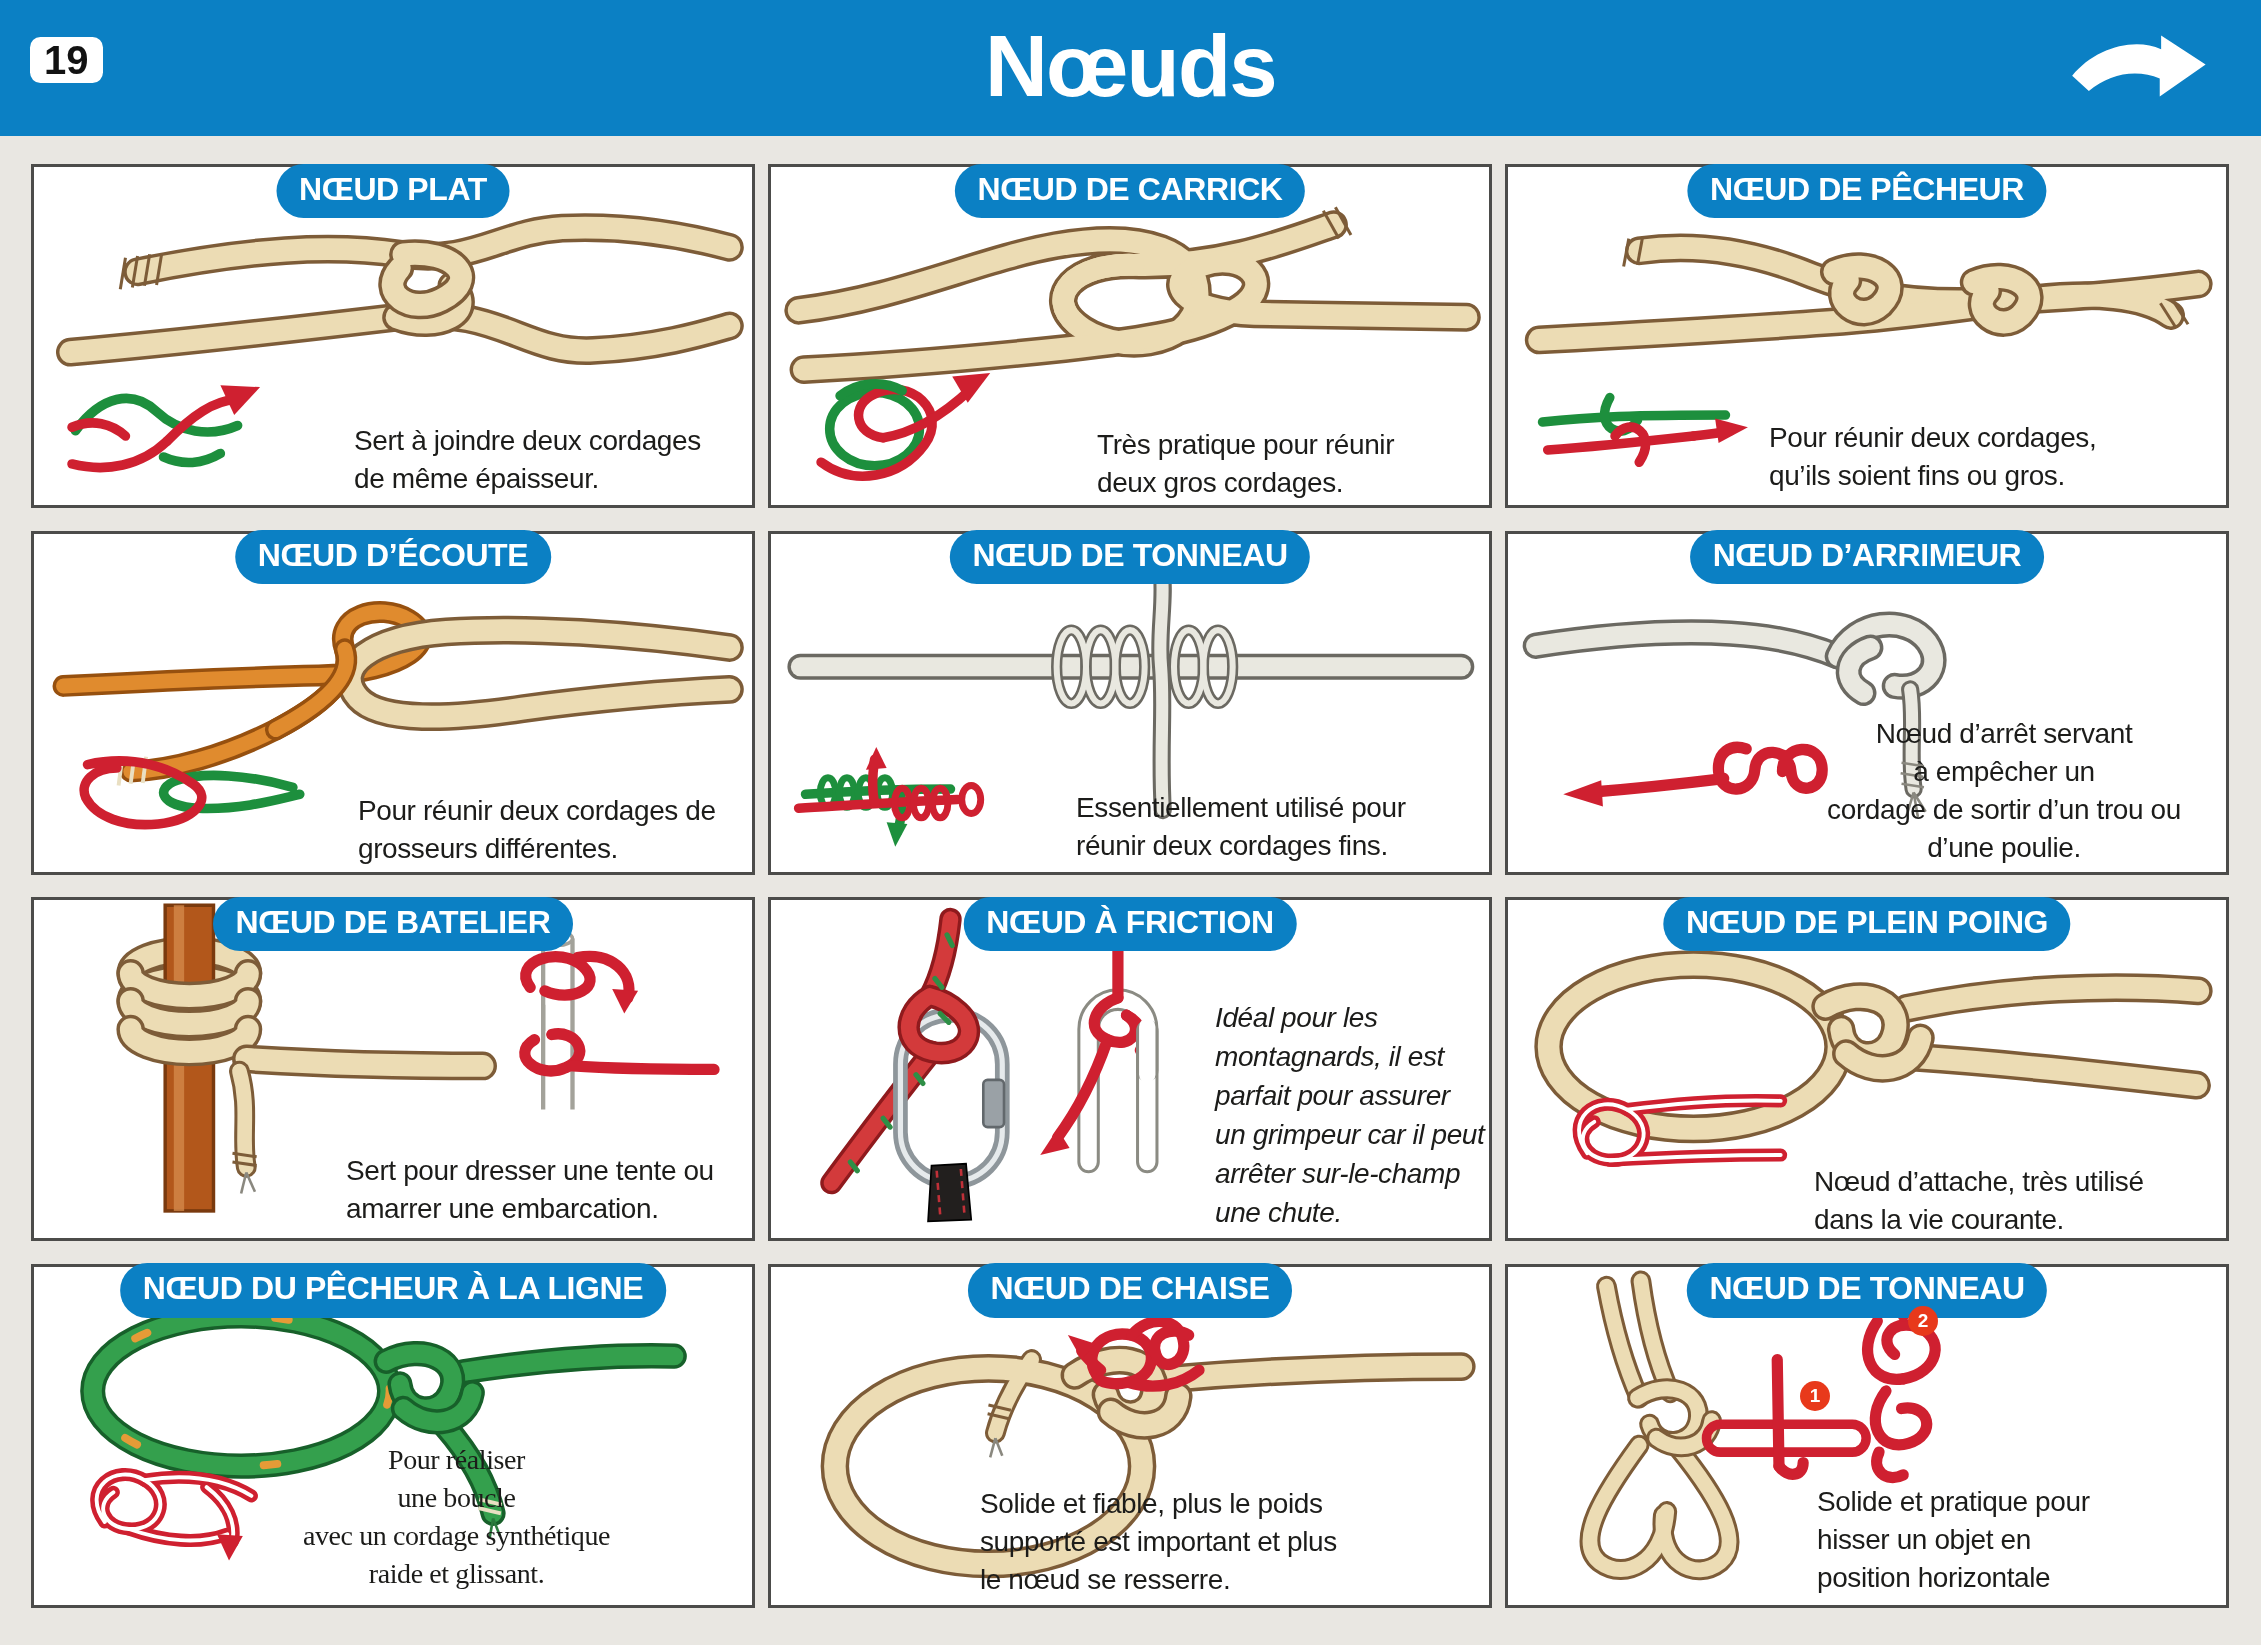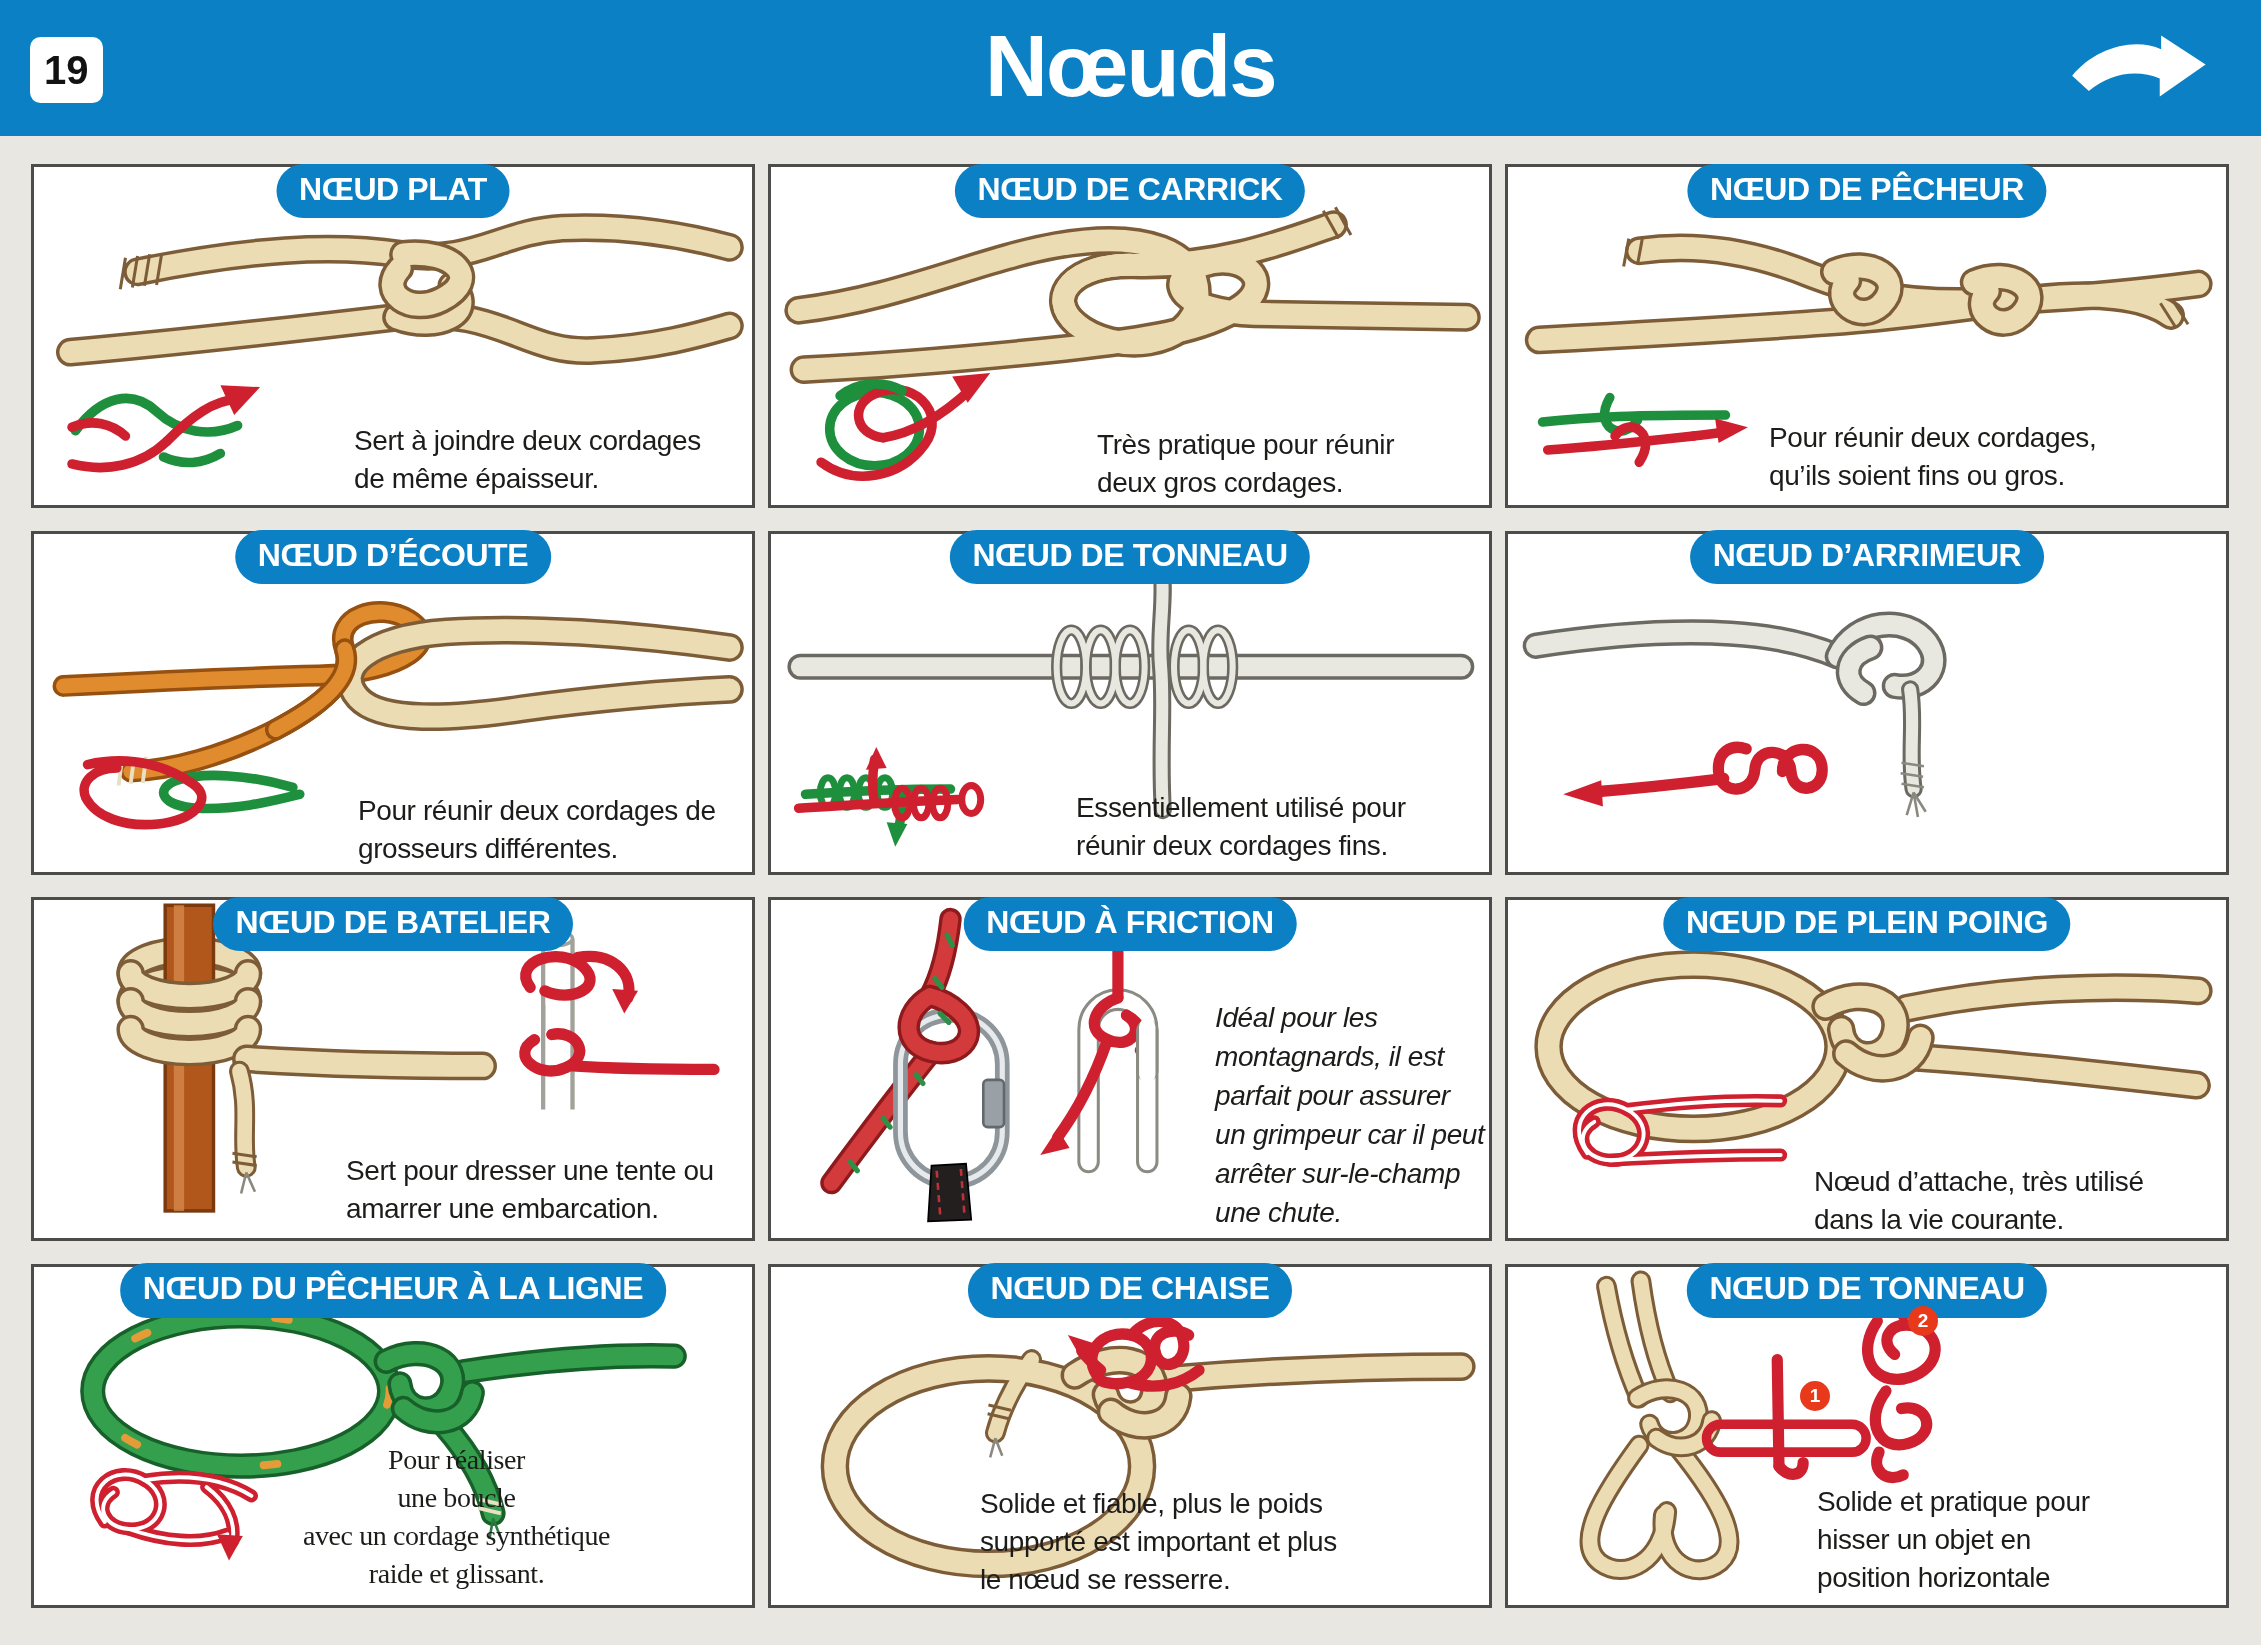--- a/index.html
+++ b/index.html
@@ -1,20 +1,20 @@
 <!DOCTYPE html>
 <html style="--accent_blue: #0b80c4; --page_bg: #e9e7e2; --card_border: #4c4c4a; --diagram_red: #cf2030; --diagram_green: #1d8f3d; --badge_red: #e8391b;font-size:14px"><head>
 <meta charset="utf-8">
 <style>
   html,body{margin:0;padding:0;background:#d9d8d3;font-family:"Liberation Sans",sans-serif;}
   .page{position:relative;width:2261px;height:1645px;background:var(--page_bg,#e9e7e2);overflow:hidden;}
 
   
   .header{position:absolute;top:0;left:0;right:0;height:136px;background:var(--accent_blue,#0b80c4);}
-  .page-num{position:absolute;left:30px;top:37px;background:#fff;border-radius:10.4px;padding:13px 14px;
+  .page-num{position:absolute;left:30px;top:37px;background:#fff;border-radius:10.4px;padding:3px 14px;
             font-weight:bold;font-size:40px;line-height:1;color:#121212;}
   .title{position:absolute;top:0;left:0;right:0;text-align:center;color:#ffffff;font-size:87px;
          font-weight:bold;letter-spacing:-1.7px;line-height:131px;}
   .hdr-arrow{position:absolute;right:54px;top:24.4px;width:139px;height:84px;}
 
   
   .grid{position:absolute;left:31px;top:164px;display:grid;grid-template-columns:repeat(3,724px);
         grid-auto-rows:344px;gap:22.6px 13px;}
   .card{position:relative;background:#fff;border:3.5px solid var(--card_border,#4c4c4a);box-sizing:border-box;}
   .banner{position:absolute;top:-3.5px;left:50%;transform:translateX(-50%);background:var(--accent_blue,#0b80c4);
@@ -284,20 +284,24 @@
               <path d="M470,296 L475,324"></path>
               <path d="M470,296 L484,318"></path>
             </g>
         </g>
         <g>
           <path class="dRb" d="M318,272 C318,240 362,238 364,268 C366,296 330,300 328,272 C326,244 288,242 286,270 C284,298 246,300 244,272 C242,250 258,240 276,246"></path>
           <path class="dRb" d="M250,280 C200,286 140,292 92,296"></path>
           <polygon class="aR" points="64,298 108,282 110,312"></polygon>
         </g>
       </svg>
+      <p class="desc d6 ctr">Nœud d’arrêt servant
+à empêcher un
+cordage de sortir d’un trou ou
+d’une poulie.</p>
     </article>
 
     <article class="card">
       <div class="banner">
         <span class="banner-text">NŒUD DE BATELIER</span>
       </div>
       <svg class="art" viewBox="0 0 832 387" preserveAspectRatio="none" aria-hidden="true">
         <g>
           <path class="bO" d="M112,84 A68,26 0 0 1 248,84"></path>
             <path class="bF" d="M112,84 A68,26 0 0 1 248,84"></path>

